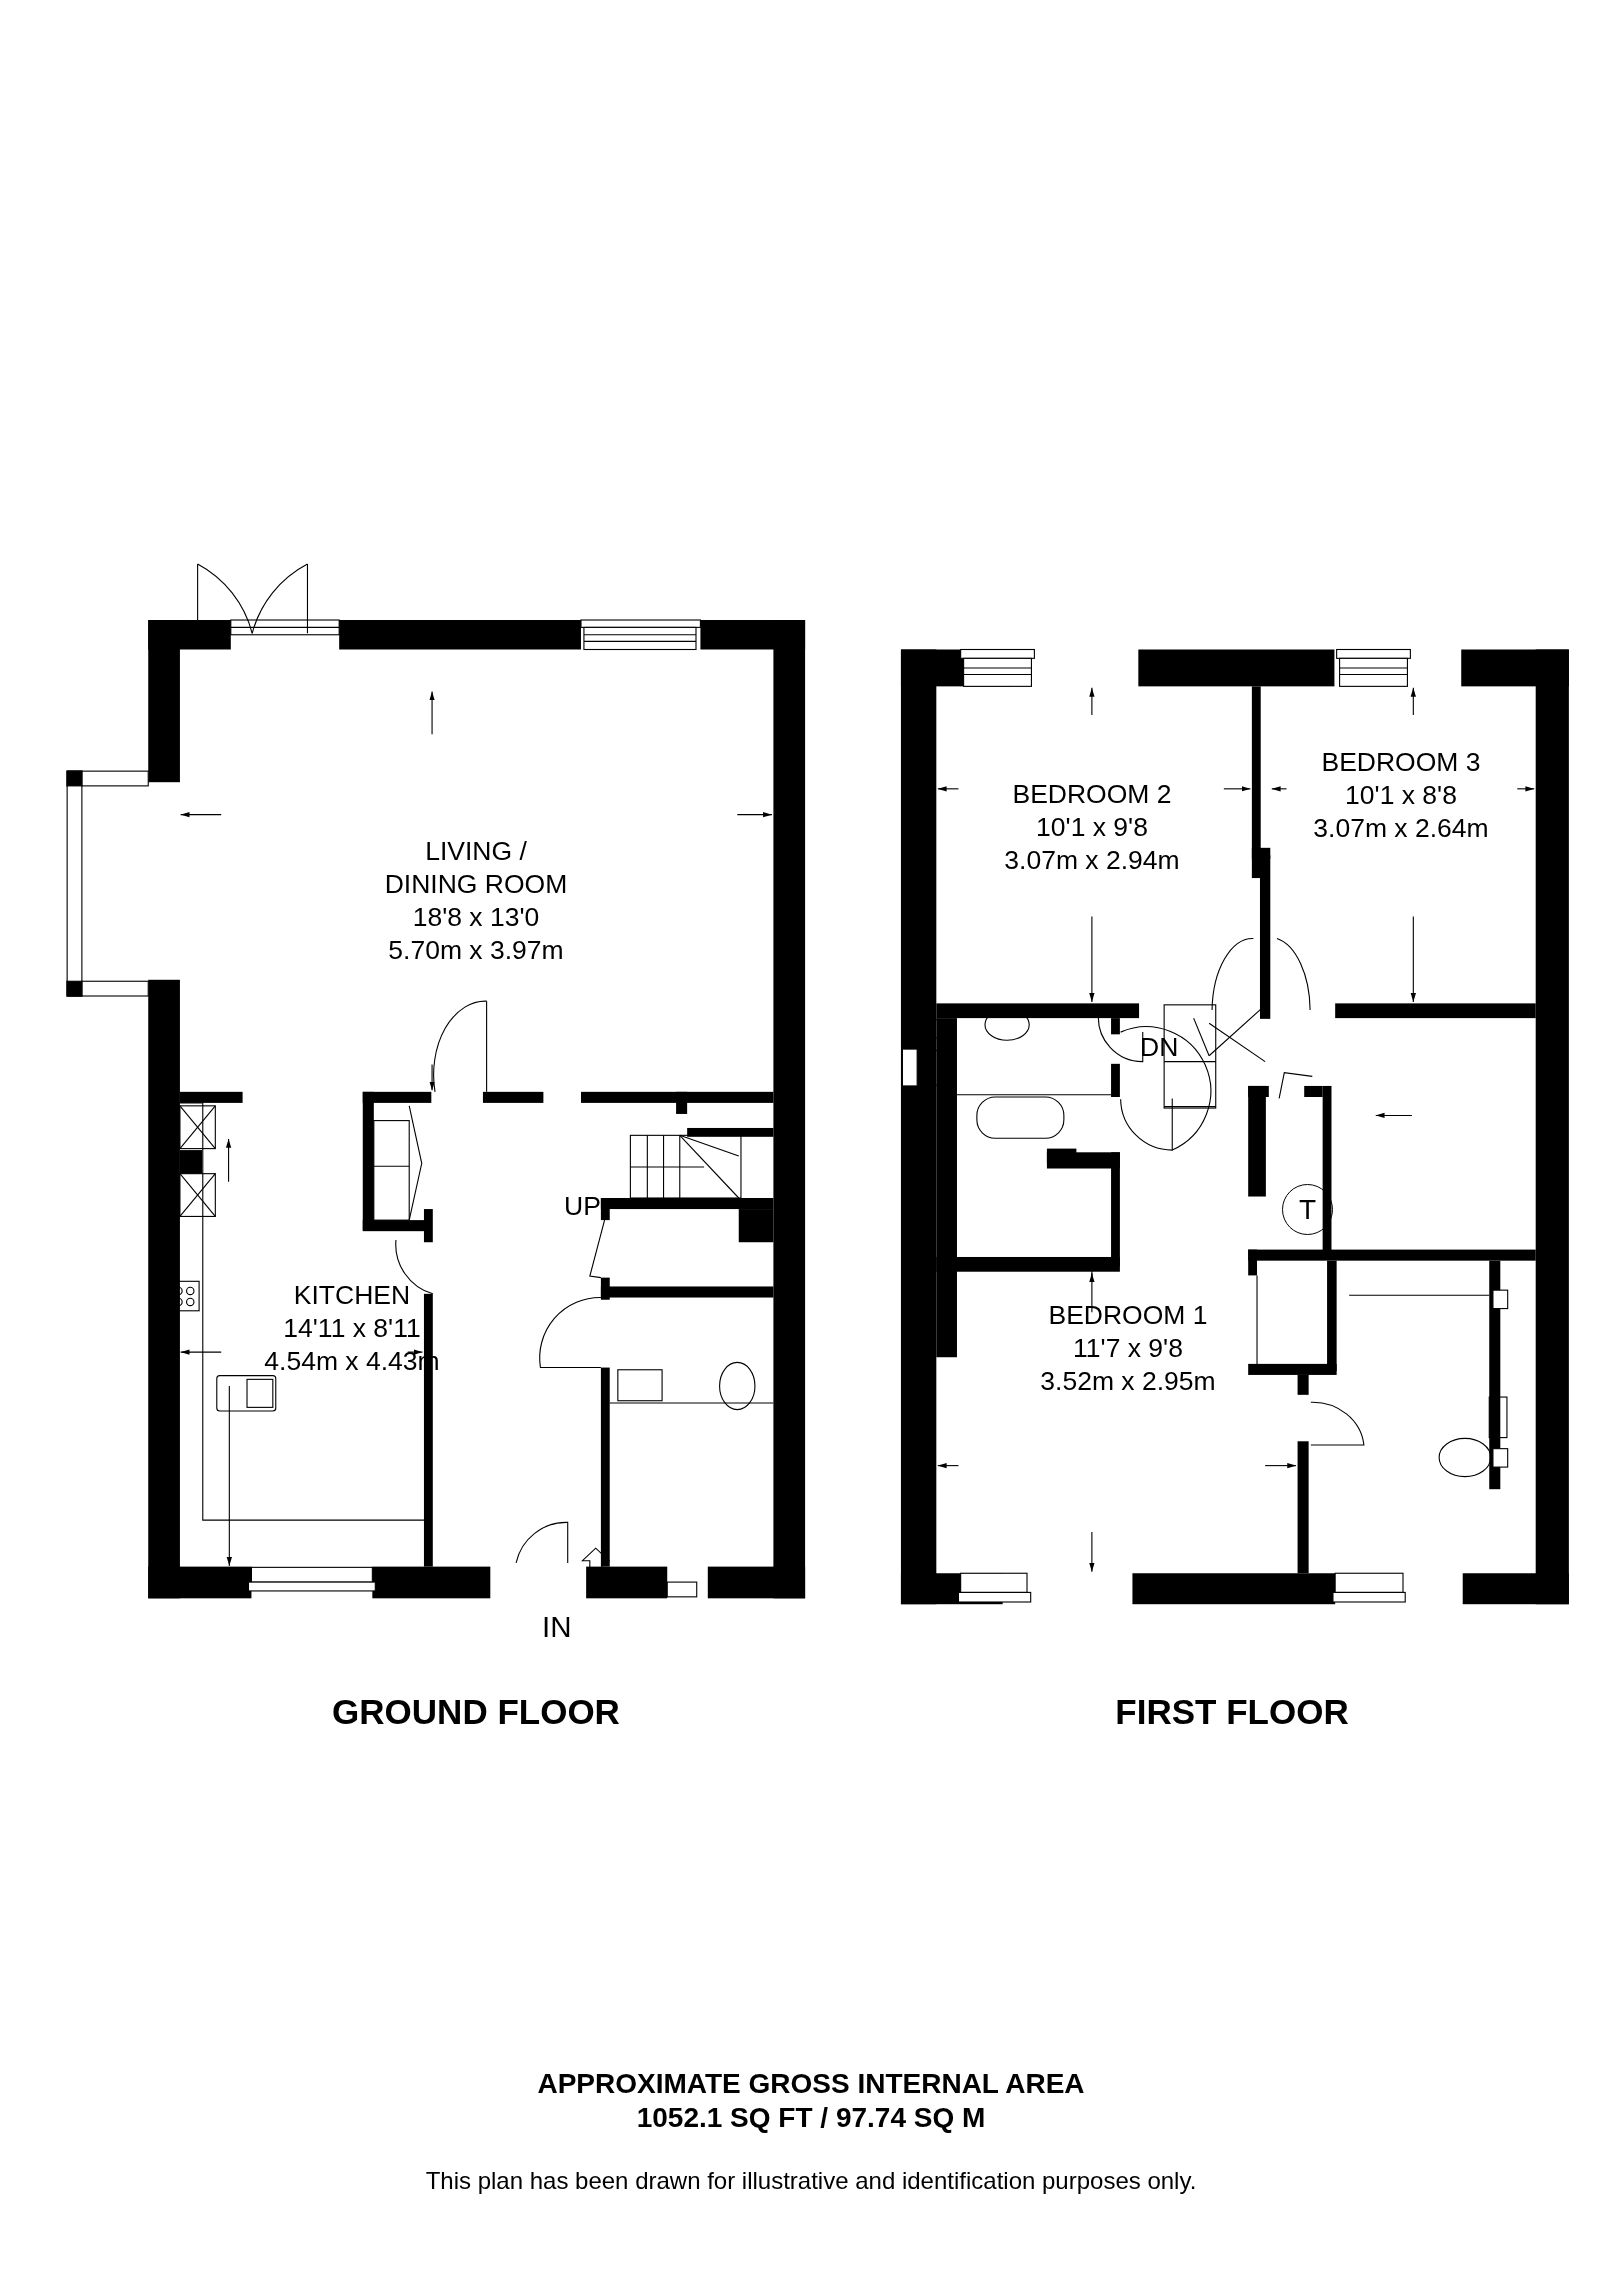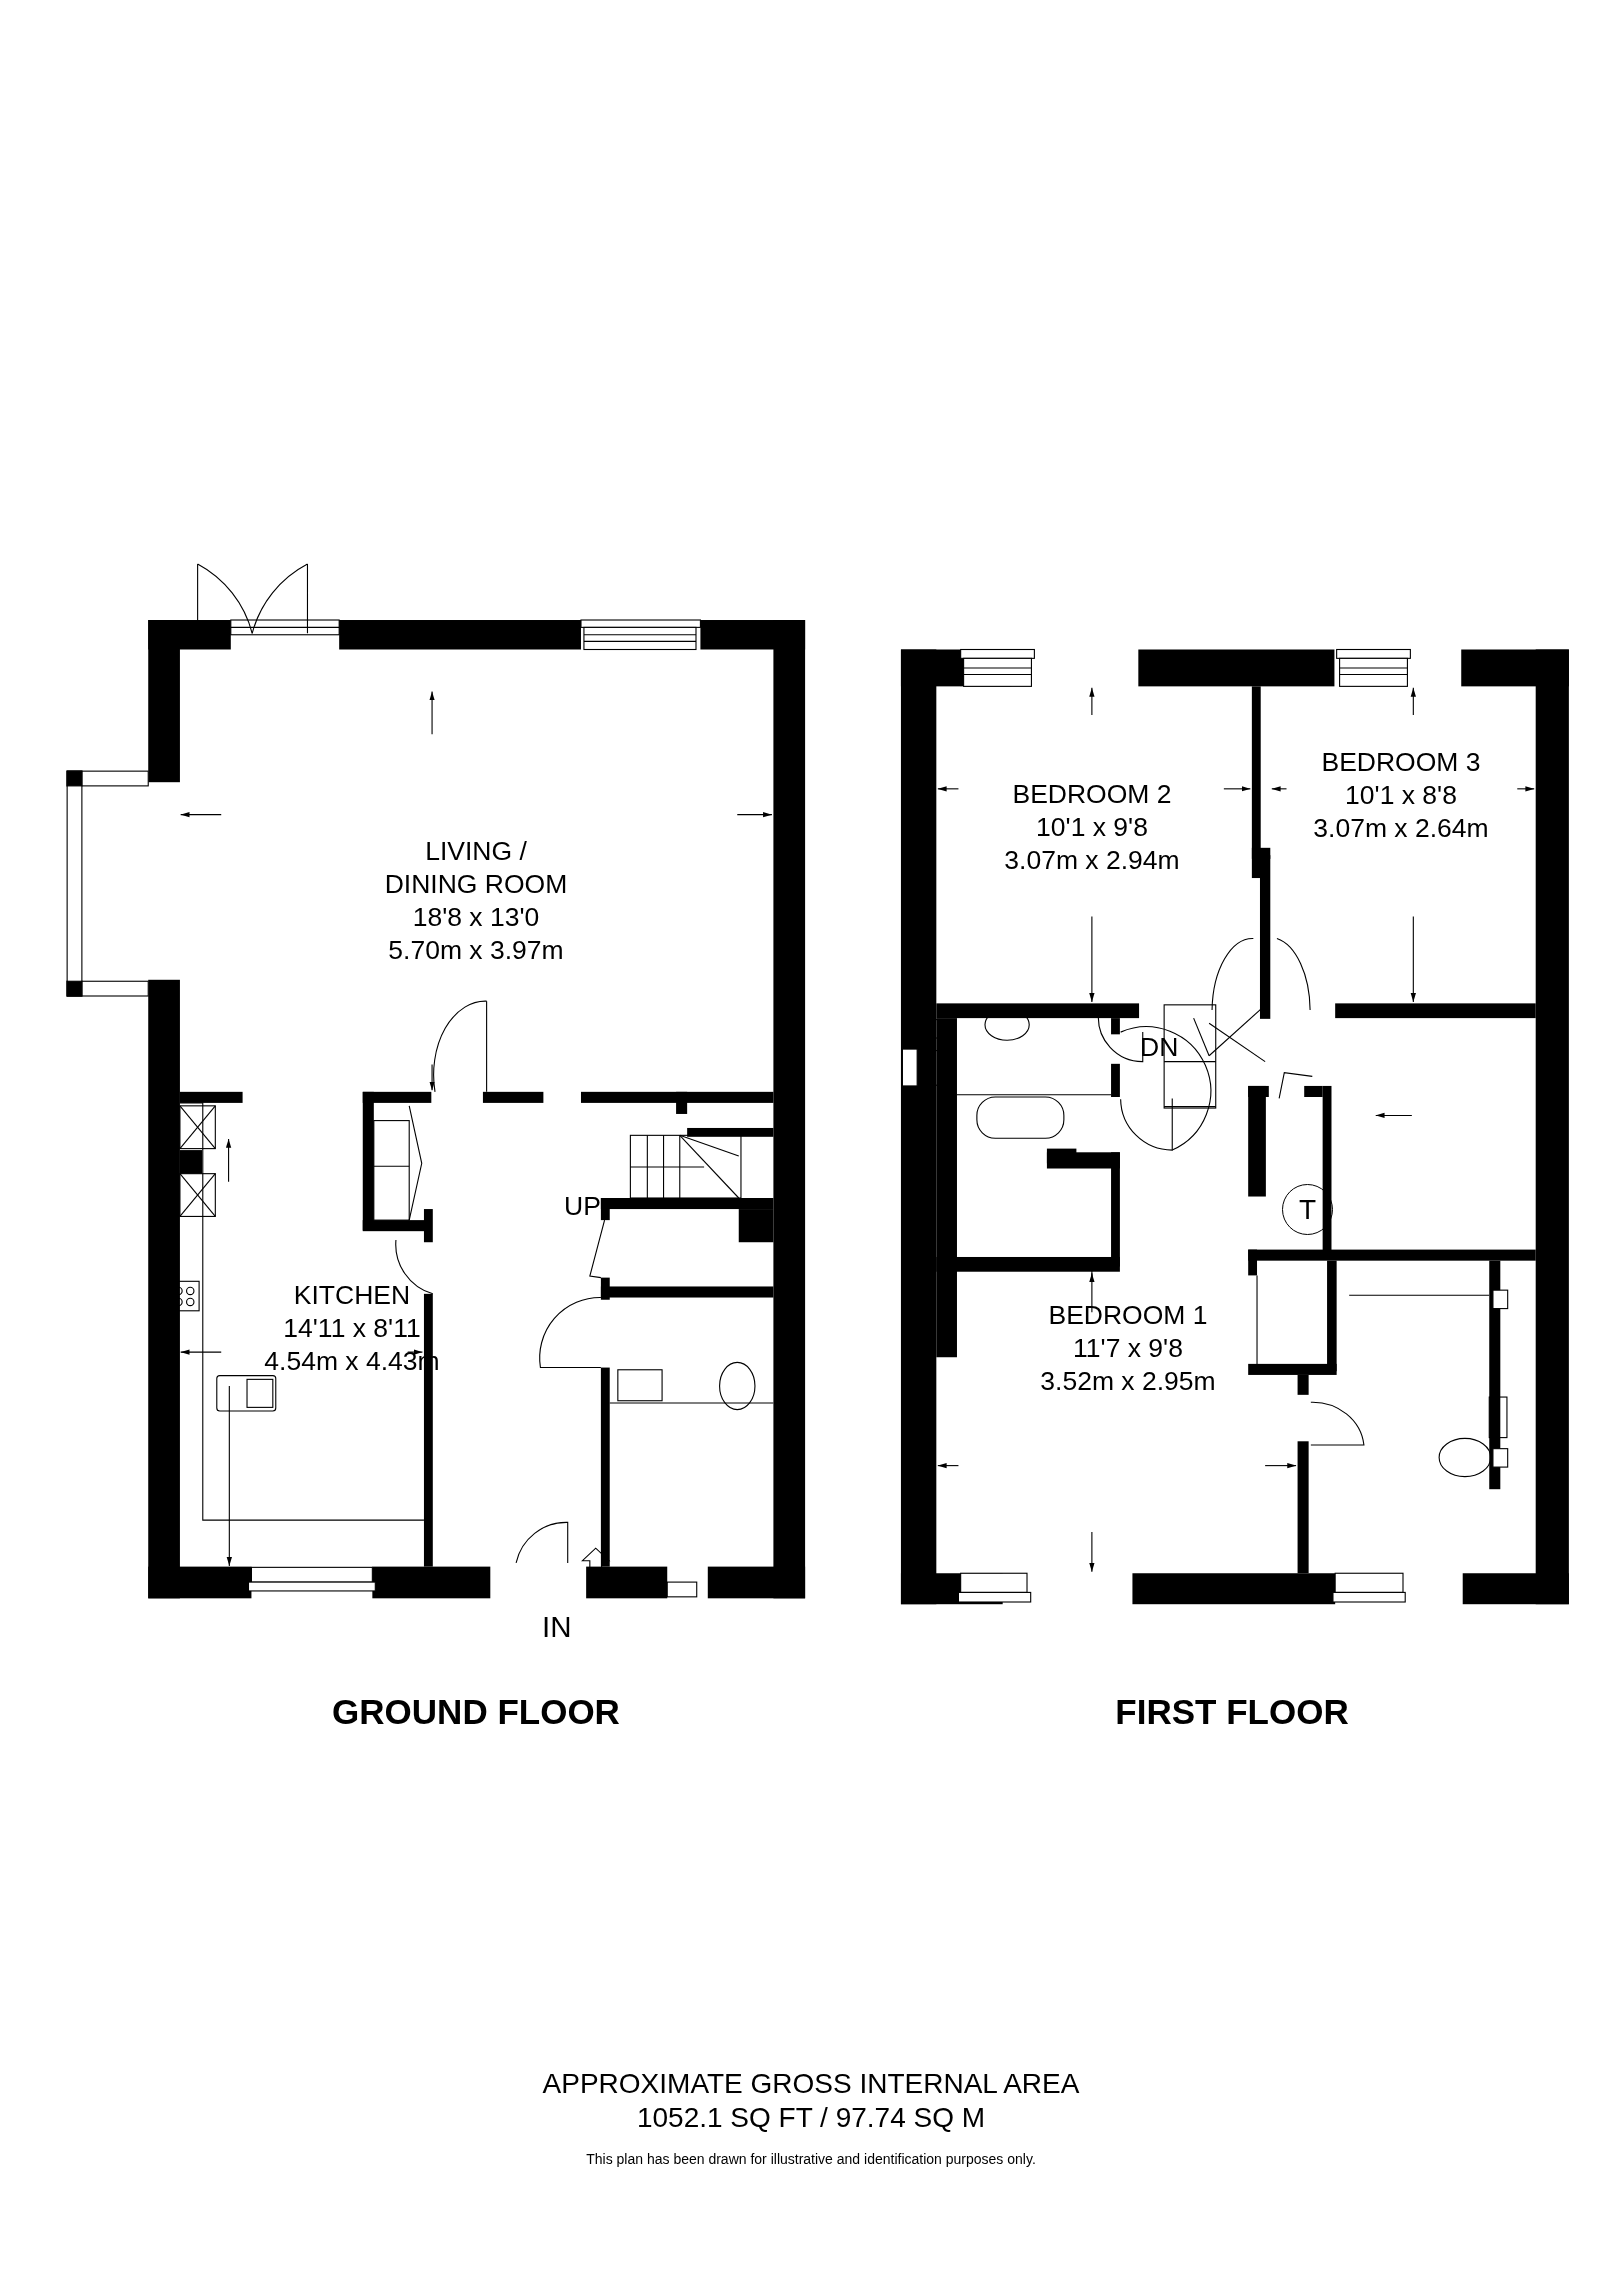--- a/index.html
+++ b/index.html
@@ -5,22 +5,22 @@
   html, body { margin: 0; padding: 0; background: #ffffff; }
   body { width: 1622px; height: 2295px; position: relative; overflow: hidden;
          font-family: "Liberation Sans", sans-serif; color: #000; }
   svg.plan { position: absolute; left: 0; top: 0; }
   .room-label { position: absolute; text-align: center; font-size: 26.5px; line-height: 33px;
                 font-family: "Liberation Sans", sans-serif; transform: translateX(-50%); white-space: nowrap; }
   .small-label { position: absolute; font-size: 26.5px; font-family: Liberation Sans, sans-serif; text-align: right; }
   .floor-title { position: absolute; font-size: 35px; font-weight: bold; transform: translateX(-50%);
                  white-space: nowrap; font-family: "Liberation Sans", sans-serif; }
   .footer { position: absolute; left: 0; width: 1622px; text-align: center; }
-  .area-title { font-size: 28px; font-weight: normal; line-height: 34px; text-align: center; }
-  .disclaimer { font-size: 14px; margin-top: 16px; }
+  .area-title { font-size: 28px; font-weight: bold; line-height: 34px; text-align: center; }
+  .disclaimer { font-size: 24px; margin-top: 32px; }
   .t-circle { position: absolute; width: 49px; height: 49px; border: 1.5px solid #000; border-radius: 50%;
               display: flex; align-items: center; justify-content: center; font-size: 28px; }
 </style>
 </head>
 <body>
 
 <svg class="plan" width="1622" height="2295" viewBox="0 0 2200 3113">
   <defs>
     <marker id="ah" viewBox="0 0 10 10" refX="10" refY="5" markerWidth="8" markerHeight="8" orient="auto-start-reverse">
       <path d="M0,2 L10,5 L0,8 z" fill="#000"></path>

